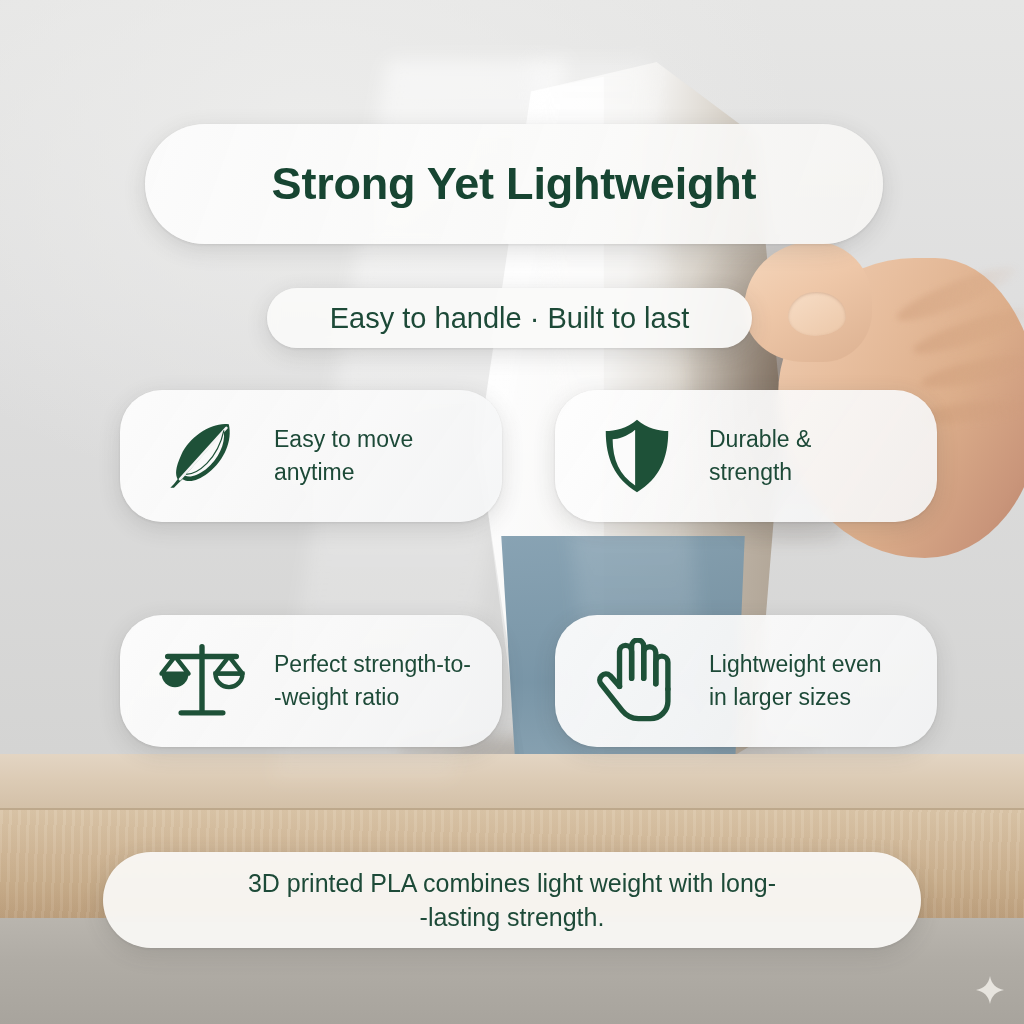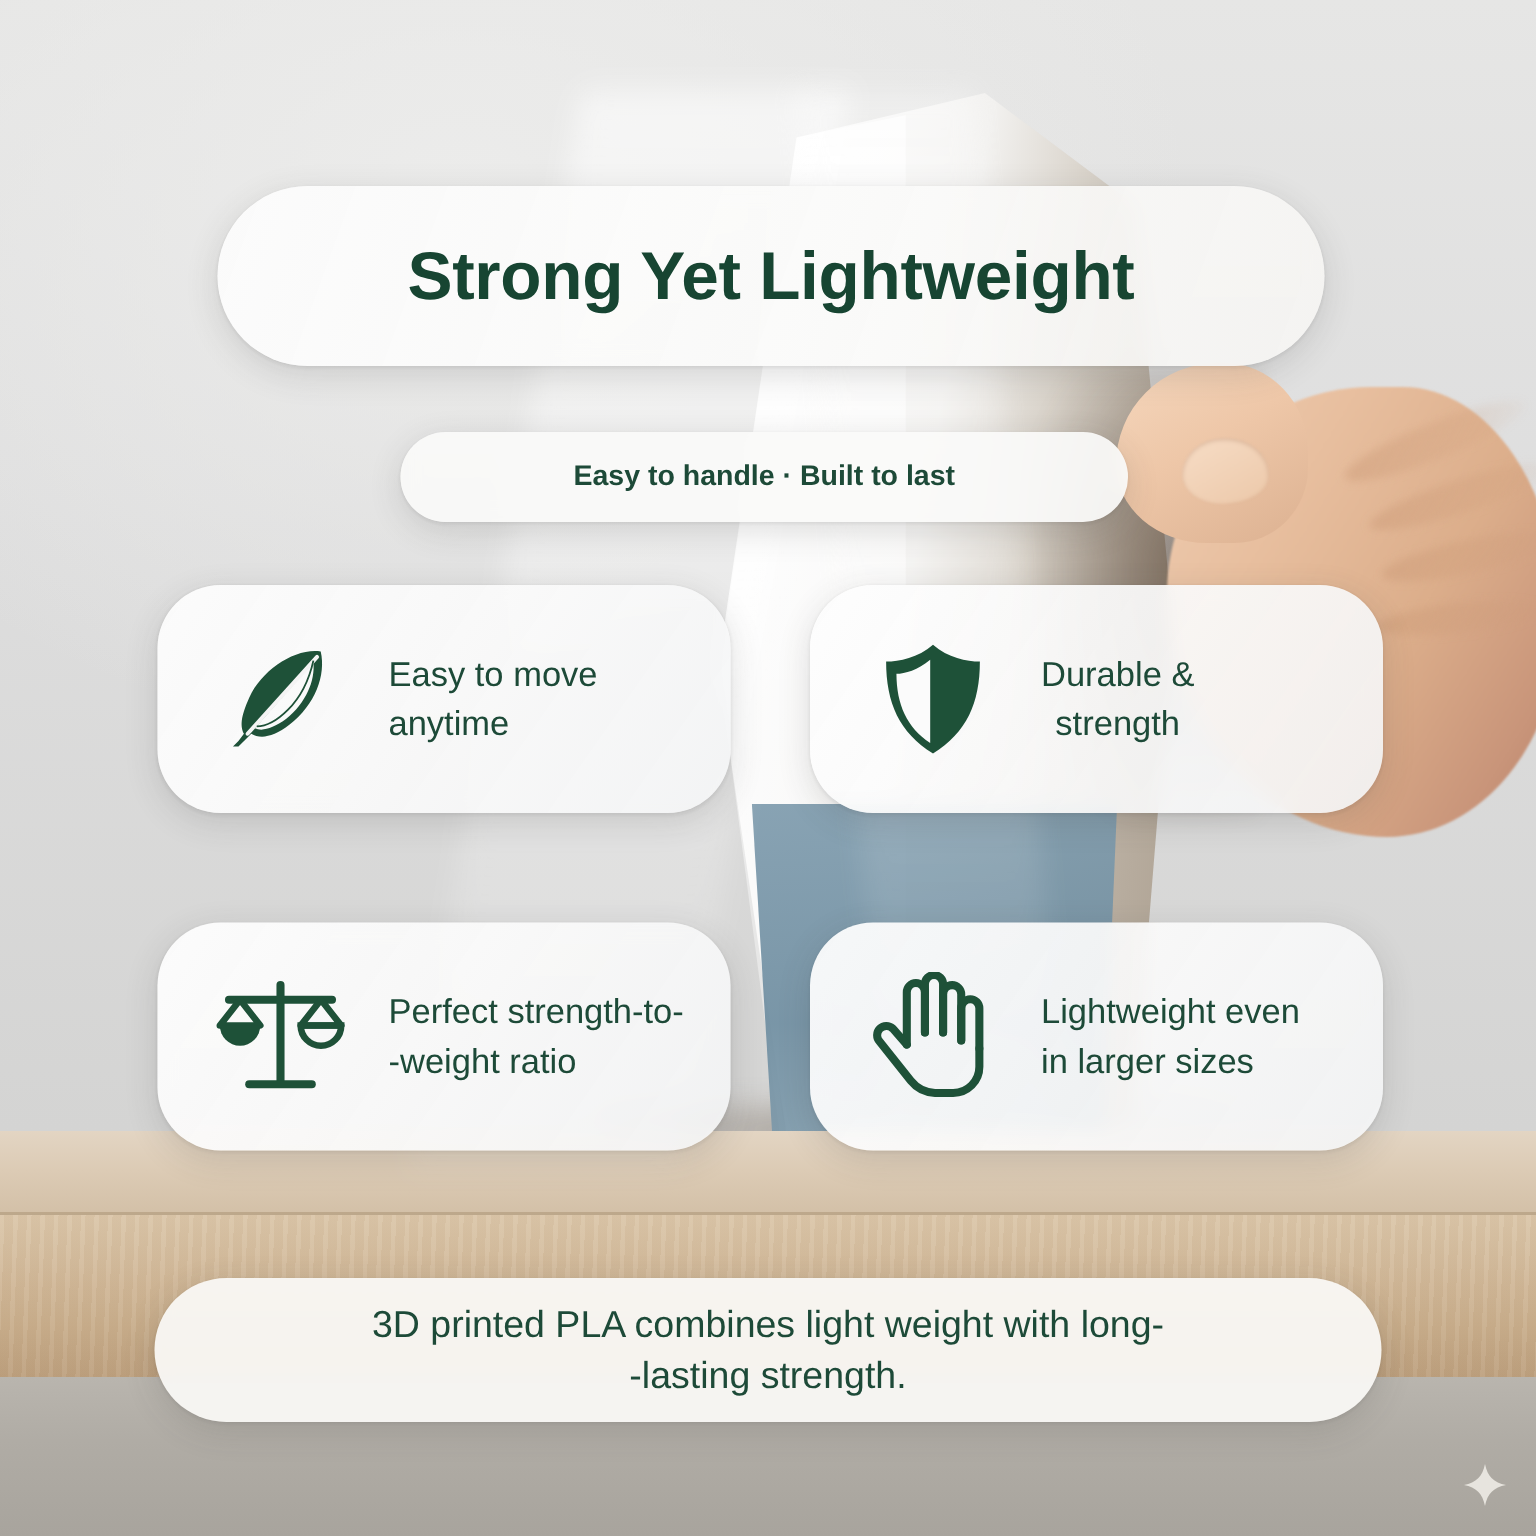--- a/index.html
+++ b/index.html
@@ -176,37 +176,38 @@
   }
 
   #subtitle-pill {
     left: 267px; top: 288px;
     width: 485px; height: 60px;
     border-radius: 32px;
     background: rgba(250,250,249,0.93);
     display: flex; align-items: center; justify-content: center;
   }
   #subtitle-text {
-    font-size: 19px;
-    font-weight: 700;
+    font-size: 29px;
+    font-weight: 400;
     color: #1d4a38;
   }
 
   .card {
     width: 382px;
-    height: 152px;
+    height: 132px;
     border-radius: 42px;
     display: flex;
     align-items: center;
     padding: 0 26px 0 36px;
     gap: 26px;
     background: linear-gradient(125deg, rgba(253,253,253,0.94) 0%, rgba(250,250,250,0.92) 50%, rgba(244,245,246,0.90) 100%);
+    margin-left: 15px;
   }
   #card-0 { left: 105px; top: 390px; }
-  #card-1 { left: 540px; top: 390px; text-align: center; }
+  #card-1 { left: 540px; top: 390px; }
   #card-2 { left: 105px; top: 615px; }
   #card-3 { left: 540px; top: 615px; }
 
   .card-icon {
     flex: 0 0 auto;
     width: 92px; height: 92px;
     display: flex; align-items: center; justify-content: center;
   }
   .card-icon svg { display: block; }
   .card-label {

